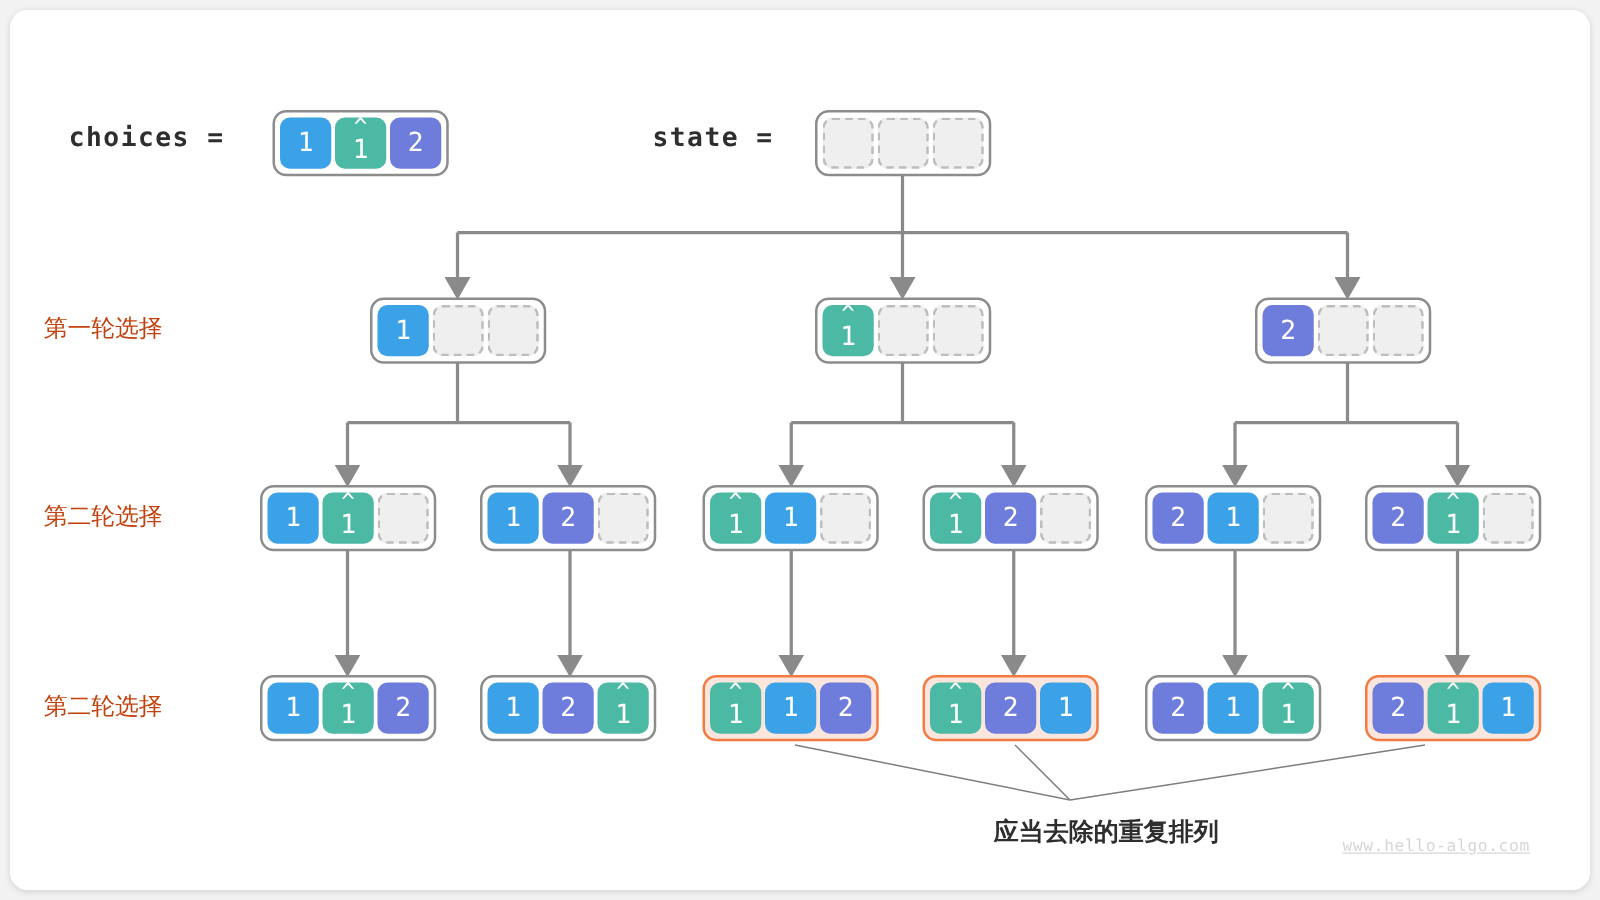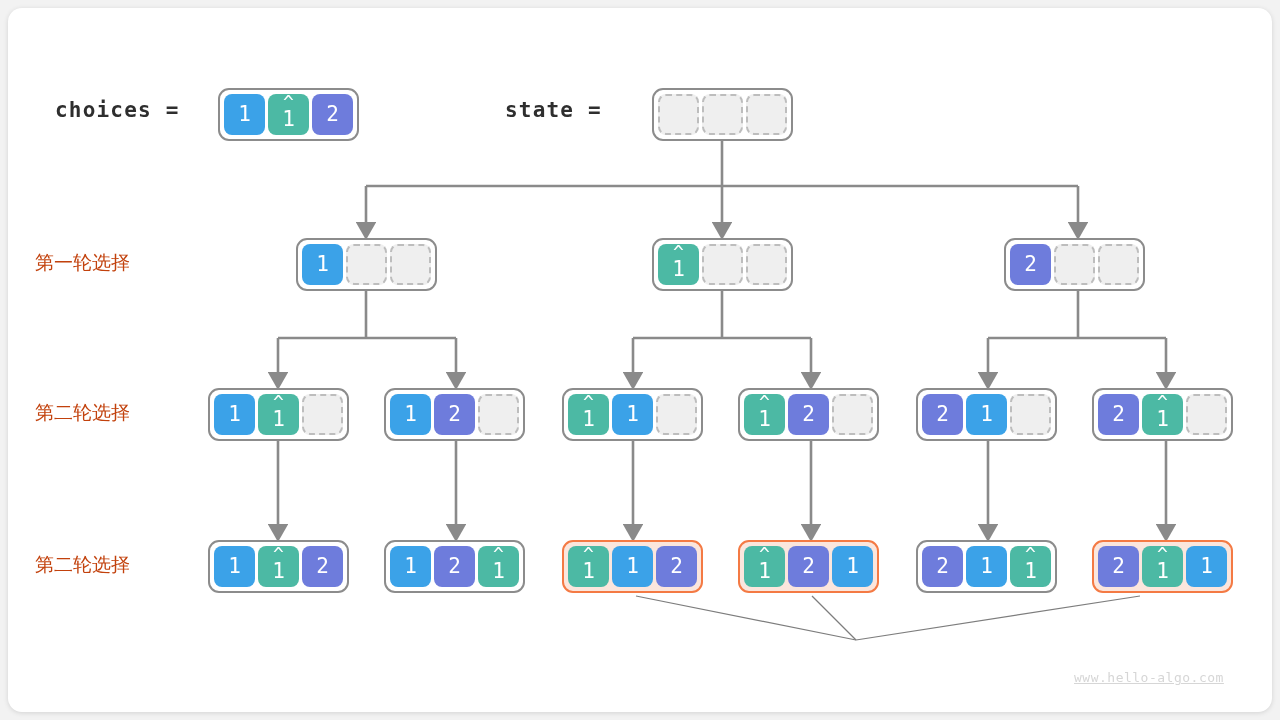--- a/index.html
+++ b/index.html
@@ -123,21 +123,21 @@
       </div>
       <div class="cell green">
         <span class="hat">^</span>
         <span class="num">1</span>
       </div>
       <div class="cell purple flat">
         <span class="num">2</span>
       </div>
     </div>
 
-  <div class="monolabel" style="left:505px;top:98px;">state  =</div>
+  <div class="monolabel" style="left:522px;top:98px;">state  =</div>
   <div class="arr" id="state-array" style="left:652px;top:88px;">
       <div class="cell empty flat"></div>
       <div class="cell empty flat"></div>
       <div class="cell empty flat"></div>
     </div>
 
   <div class="rowlabel" style="left:35px;top:250px;">第一轮选择</div>
   <div class="rowlabel" style="left:35px;top:400px;text-align:center;">第二轮选择</div>
   <div class="rowlabel" style="left:35px;top:552px;">第二轮选择</div>
 
@@ -289,14 +289,15 @@
         <div class="cell green">
           <span class="hat">^</span>
           <span class="num">1</span>
         </div>
         <div class="cell blue flat">
           <span class="num">1</span>
         </div>
       </div>
     </div>
 
+  <div class="caption" style="left:795px;top:652px;">应当去除的重复排列</div>
   <div class="watermark" style="left:1074px;top:670px;text-decoration:underline;">www.hello-algo.com</div>
 </div>
 
 </body></html>

